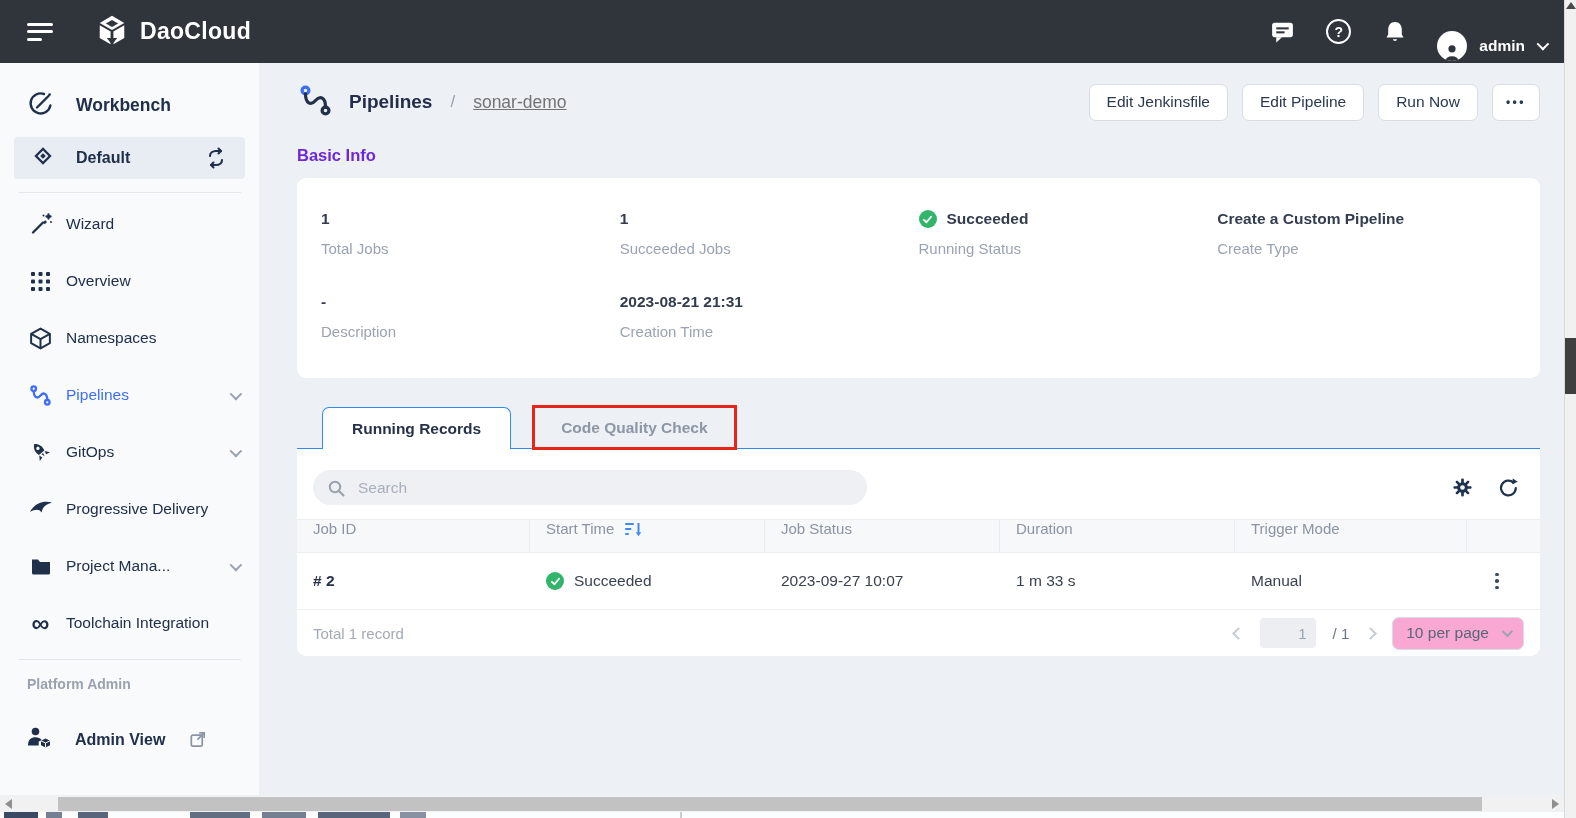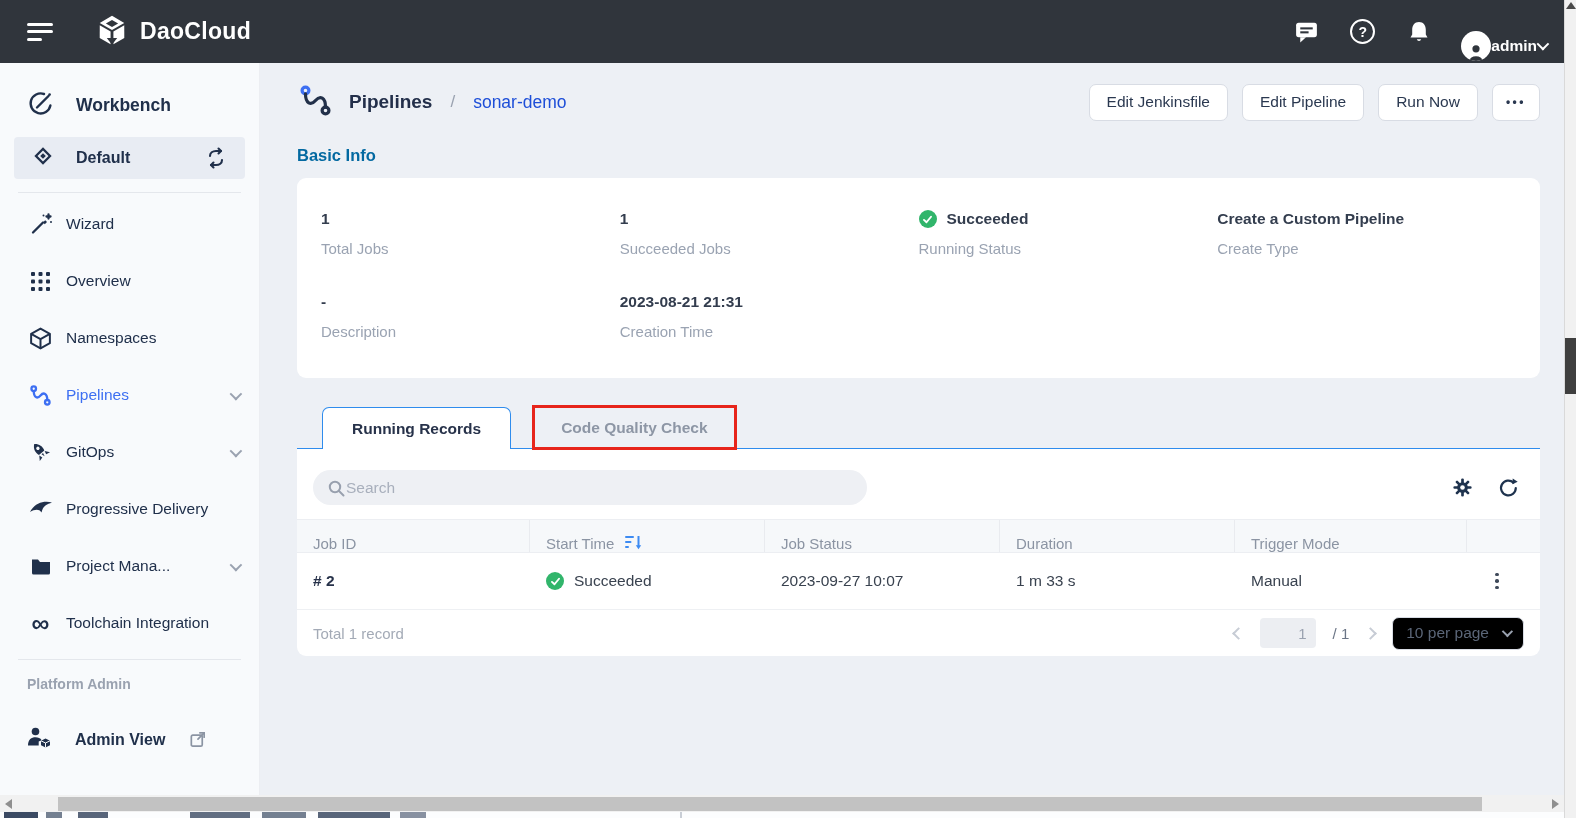--- a/index.html
+++ b/index.html
@@ -15,21 +15,21 @@
   .hamburger span{ display:block; height:3px; background:#fff; border-radius:2px; margin:4.5px 0;}
   .hamburger span:nth-child(3){ width:58%; }
   .brand{ display:flex; align-items:center; gap:11px; margin-left:42px;}
   .brand-name{ font-size:23px; font-weight:700; letter-spacing:.3px;}
   .topbar-right{ margin-left:auto; display:flex; align-items:center; gap:29px; margin-right:30px;}
   .tb-icon{ width:27px; height:27px; display:flex; align-items:center; justify-content:center; cursor:pointer;}
   .help-circle{ width:25px; height:25px; border:2.4px solid #fff; border-radius:50%;
     display:flex; align-items:center; justify-content:center; font-size:14px; font-weight:700;}
   .avatar{ width:30px; height:30px; background:#fff; border-radius:50%;
     display:flex; align-items:flex-end; justify-content:center; overflow:hidden;}
-  .user{ display:flex; align-items:center; gap:0; cursor:pointer;margin-top:28px;}
+  .user{ display:flex; align-items:center; gap:12px; cursor:pointer;margin-top:28px;}
   .user-name{ font-size:15.5px; font-weight:700;}
   .cv{ display:inline-block; width:9px; height:9px; border-right:2.2px solid #9aa2b0; border-bottom:2.2px solid #9aa2b0;}
   .cv-down{ transform:rotate(45deg) translateY(-2px);}
   .cv-left{ transform:rotate(135deg);}
   .cv-right{ transform:rotate(-45deg);}
   .cv-white{ border-color:#fff;}
   .cv-pale{ border-color:#c7ccd5;}
   
   .sidebar{ position:absolute; top:63px; left:0; width:260px; height:732px;
     background:#f8fafc; border-right:1px solid #eceef2;}
@@ -49,69 +49,69 @@
   .section-label{ margin:16px 0 0 27px; font-size:14px; font-weight:700; color:#9aa2b0;}
   .admin-item{ display:flex; align-items:center; gap:21px; margin-top:32px;
     padding:0 20px 0 25px; font-size:16px; font-weight:700; color:#20304b; cursor:pointer;}
   .ext-ic{ margin-left:2px; display:flex;}
   
   .main{ position:absolute; left:260px; top:63px; width:1304px; height:732px; padding:0 24px 0 37px;}
   .page-header{ display:flex; align-items:center; margin-top:16px; height:46px;}
   .breadcrumb{ display:flex; align-items:center; gap:15px;}
   .crumb-root{ font-size:19px; font-weight:700; color:#232f4a;}
   .crumb-sep{ font-size:17px; color:#9aa2b0; margin:0 3px;}
-  .crumb-cur{ font-size:17.5px; color:#1d4ed8;}
+  .crumb-cur{ font-size:17.5px; color:#737373;text-decoration:underline;}
   .actions{ margin-left:auto; display:flex; gap:14px;}
   .btn{ height:37px; padding:0 17px; background:#fff; border:1px solid #d8dce4; border-radius:7px;
     font-size:15.5px; color:#2a3850; display:flex; align-items:center; cursor:pointer; font-family:inherit;}
   .btn-more{ padding:0 13px; font-size:12px; letter-spacing:2.5px; font-weight:700; color:#2a3850;}
-  .section-title{ margin-top:21px; font-size:16.5px; font-weight:700; color:#0369a1;}
+  .section-title{ margin-top:21px; font-size:16.5px; font-weight:700; color:#6d28d9;}
   .info-card{ margin-top:13px; background:#fff; border-radius:9px; padding:32px 24px 38px;
     display:grid; grid-template-columns:repeat(4,1fr); row-gap:36px;}
   .stat-value{ font-size:15.5px; font-weight:700; color:#333d4e; display:flex; align-items:center; gap:10px;}
   .stat-label{ margin-top:12px; font-size:15px; color:#9aa3b2;}
   .check-dot{ width:18px; height:18px; border-radius:50%; background:#31b56b;
     display:flex; align-items:center; justify-content:center; flex:0 0 18px;}
   
   .tabs-row{ margin-top:27px; display:flex; align-items:flex-end; height:44px;
     border-bottom:1px solid #2f8ced; padding-left:25px;}
   .tab-active{ height:42px; margin-bottom:-1px; background:#fff; border:1px solid #2f8ced; border-bottom:none;
     border-radius:7px 7px 0 0; padding:0 29px; display:flex; align-items:center;
     font-size:15.5px; font-weight:700; color:#27324a; cursor:pointer; position:relative; z-index:1;}
   .tab-boxed{ height:45px; margin-left:21px; margin-bottom:-2px; border:3px solid #e7251b;
     padding:0 26px; display:flex; align-items:center; font-size:15.5px; font-weight:700;
     color:#8d96a5; cursor:pointer; position:relative; z-index:2;}
   
   .panel{ background:#fff; border-radius:0 0 9px 9px;}
   .panel-toolbar{ display:flex; align-items:center; padding:21px 20px 14px 16px;}
   .search{ width:554px; height:35px; background:#eef0f4; border-radius:18px;
-    display:flex; align-items:center; padding:0 13px; gap:0;}
+    display:flex; align-items:center; padding:0 13px; gap:12px;}
   .search input{ flex:1; border:none; background:transparent; outline:none;
     font-size:15.5px; color:#3a4456; font-family:inherit;}
   .search input::placeholder{ color:#a8afbc;}
   .toolbar-icons{ margin-left:auto; display:flex; align-items:center; gap:23px; color:#1f334e;}
   .tool-ic{ display:flex; cursor:pointer;}
   .grid6{ display:grid; grid-template-columns:233px 235px 235px 235px 232px 1fr; align-items:center;}
   .thead{ height:34px; background:#f6f8fa; border-top:1px solid #eceef2; border-bottom:1px solid #eceef2;
     color:#8b94a3; font-size:15px;}
-  .th{ height:100%; display:flex; align-items:flex-end; gap:10px; padding-left:16px; border-right:1px solid #e9ebef;}
+  .th{ height:100%; display:flex; align-items:flex-start; gap:10px; padding-left:16px; border-right:1px solid #e9ebef;}
   .th.last{ border-right:none;}
   .trow{ height:57px; font-size:15.5px; color:#39424f; border-bottom:1px solid #eef0f3;}
   .td{ padding-left:16px;}
   .job-id{ font-weight:700; color:#27324a;}
   .status-cell{ display:flex; align-items:center; gap:10px;}
   .kebab{ display:flex; flex-direction:column; gap:3px; padding-left:28px; cursor:pointer; width:40px;}
   .kebab i{ width:3.5px; height:3.5px; border-radius:50%; background:#3f4a5a;}
   .tfoot{ display:flex; align-items:center; height:46px; padding:0 16px; color:#a3aab6; font-size:15px;}
   .pager{ margin-left:auto; display:flex; align-items:center; gap:17px;}
   .pg-chev{ display:flex; cursor:pointer;}
   .pg-input{ width:56px; height:30px; background:#eceef2; border:none; border-radius:4px;
     text-align:right; padding:0 9px; color:#9aa2b0; font-size:15px; font-family:inherit;}
   .pg-total{ color:#6b7586;}
-  .pg-size{ height:33px; border:1px solid #d8dce4; border-radius:7px; background:#000000;
+  .pg-size{ height:33px; border:1px solid #d8dce4; border-radius:7px; background:#f9a8d4;
     display:flex; align-items:center; gap:13px; padding:0 13px; color:#5b6678; font-size:15.5px; cursor:pointer;}
   
   .hscroll{ position:absolute; left:0; top:795px; width:1564px; height:17px; background:#f1f1f1; z-index:6;}
   .hs-arrow{ position:absolute; top:0; width:17px; height:17px; display:flex; align-items:center; justify-content:center;}
   .hs-arrow.left{ left:0;} .hs-arrow.right{ right:0;}
   .tri-l{ width:0; height:0; border-style:solid; border-width:5px 7px 5px 0; border-color:transparent #8f8f8f transparent transparent;}
   .tri-r{ width:0; height:0; border-style:solid; border-width:5px 0 5px 7px; border-color:transparent transparent transparent #8f8f8f;}
   .hs-thumb{ position:absolute; left:58px; top:1.5px; width:1424px; height:14px; background:#c2c2c2;}
   .vscroll{ position:absolute; right:0; top:0; width:12px; height:818px; background:#f1f1f1;
     border-left:1px solid #d9d9d9; z-index:7;}

